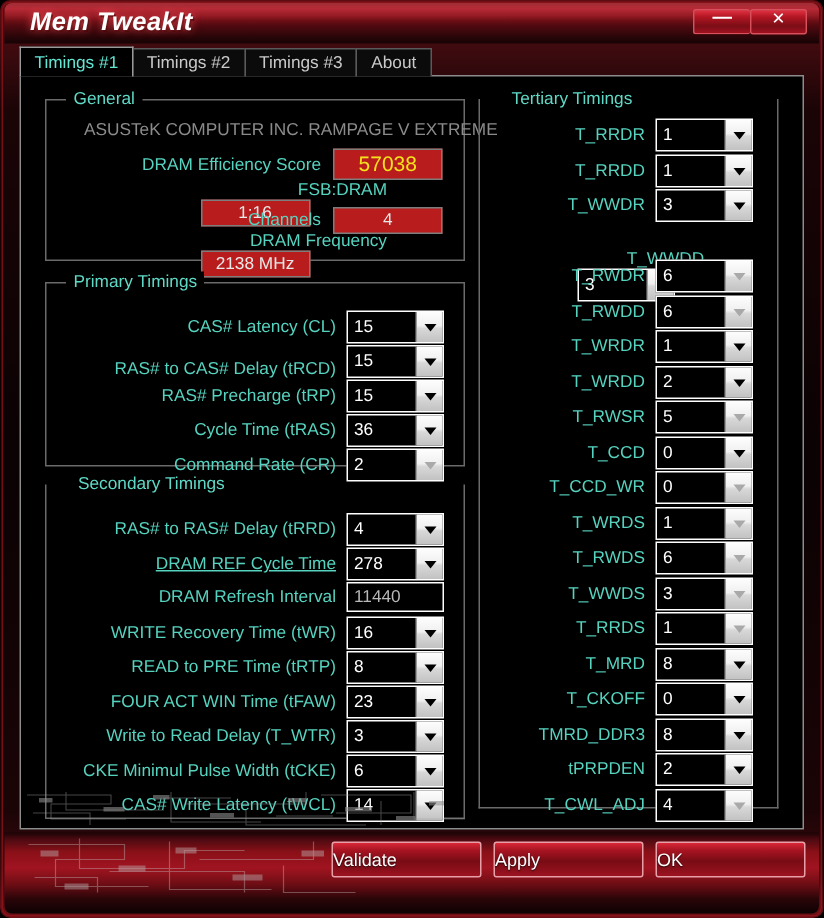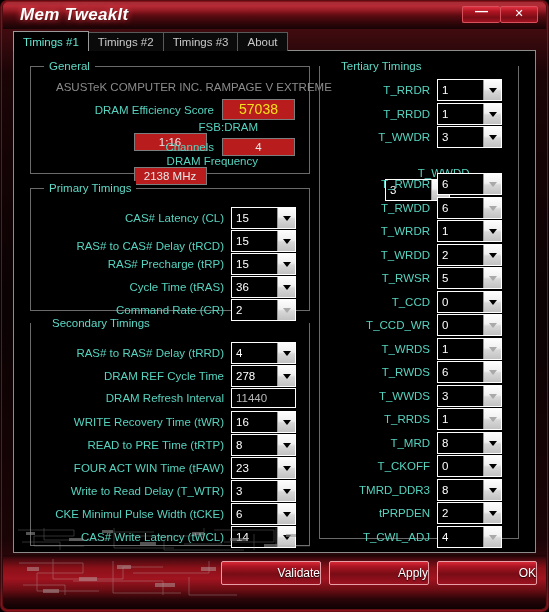--- a/index.html
+++ b/index.html
@@ -275,21 +275,21 @@
   }
   .actionbtn {
     width: 100px; height: 24px;
     box-sizing: border-box;
     border: 1px solid #e8a0a8;
     border-radius: 2px;
     background: linear-gradient(180deg, #d82838 0%, #a81422 22%, #780c15 55%, #9c1220 100%);
     color: #ffffff;
     font-size: 12px;
     line-height: 22px;
-    text-align: right;
+    text-align: left;
     cursor: pointer;
     text-shadow: 0 1px 1px rgba(0,0,0,0.8);
   }
 </style>
 </head>
 <body>
 
 <div id="window">
 
   <div id="titlebar">
@@ -396,21 +396,21 @@
           <div class="row" style="left: 0px; top: 26px; width: 272px;">
             <div class="rlabel" style="width: 194px;">RAS# to RAS# Delay (tRRD)</div>
             <div style="margin-left: 7px;">
               <div class="combo">
                 <div class="cval">4</div>
                 <div class="carrow"></div>
               </div>
             </div>
           </div>
           <div class="row" style="left: 0px; top: 49px; width: 272px;">
-            <div class="rlabel" style="width: 194px;">DRAM REF Cycle Time</div>
+            <div class="rlabel" style="width: 194px; text-decoration: underline;">DRAM REF Cycle Time</div>
             <div style="margin-left: 7px;">
               <div class="combo">
                 <div class="cval">278</div>
                 <div class="carrow"></div>
               </div>
             </div>
           </div>
           <div class="row" style="left: 0px; top: 72px; width: 272px;">
             <div class="rlabel" style="width: 194px;">DRAM Refresh Interval</div>
             <div style="margin-left: 7px;">

